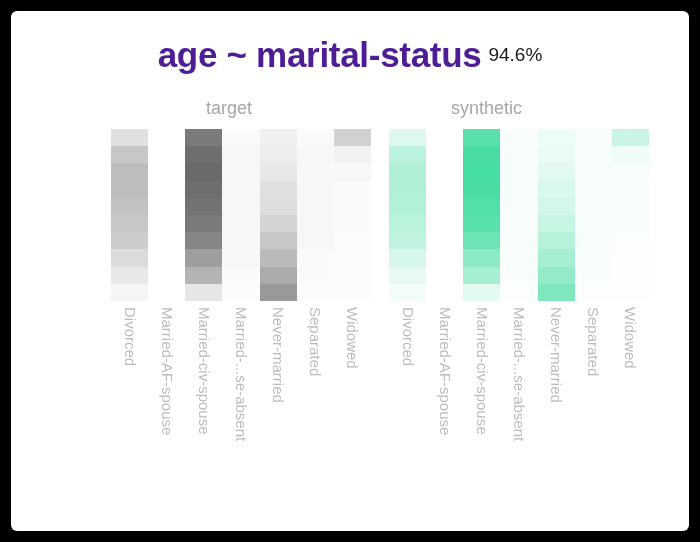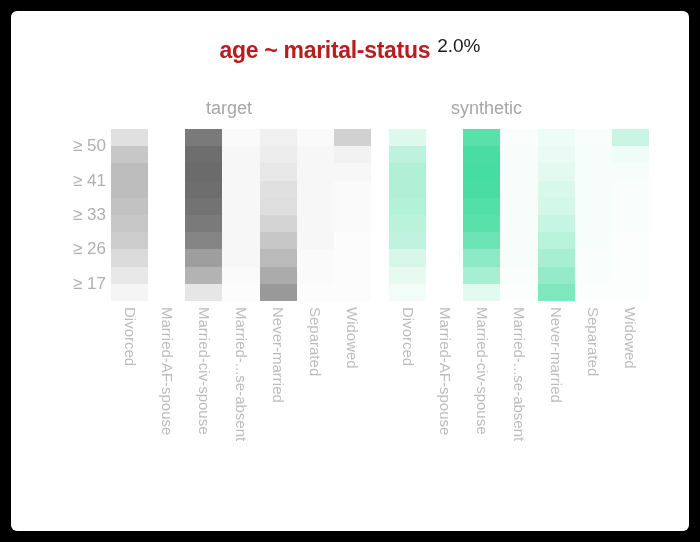--- a/index.html
+++ b/index.html
@@ -17,23 +17,23 @@
     border-radius:6px;
     overflow:hidden;
   }
   .title-row{
     position:absolute;
     left:0;top:24px;width:678px;
     text-align:center;
     white-space:nowrap;
   }
   .title-main{
-    font-size:23px;
+    font-size:35px;
     font-weight:bold;
-    color:#b91c1c;
+    color:#4c1d95;
     letter-spacing:-0.3px;
   }
   .title-pct{
     font-size:19px;
     font-weight:normal;
     color:#1b1b1b;
     vertical-align:super;
     margin-left:7px;
     letter-spacing:0px;
   }
@@ -100,33 +100,26 @@
     color:#bcbcbc;
     white-space:nowrap;
   }
 </style>
 </head>
 <body>
 
 <div class="frame">
 
   <div class="title-row">
-    <span class="title-main">age ~ marital-status</span><span class="title-pct">2.0%</span>
+    <span class="title-main">age ~ marital-status</span><span class="title-pct">94.6%</span>
   </div>
 
   <div class="panel-label" id="label-target">target</div>
   <div class="panel-label" id="label-synthetic">synthetic</div>
 
-  <div class="ylabels" id="y-axis">
-      <div class="ylabel" style="top: 17.2px;">≥ 50</div>
-      <div class="ylabel" style="top: 51.6px;">≥ 41</div>
-      <div class="ylabel" style="top: 86px;">≥ 33</div>
-      <div class="ylabel" style="top: 120.4px;">≥ 26</div>
-      <div class="ylabel" style="top: 154.8px;">≥ 17</div>
-    </div>
 
   <div class="panel" id="panel-target">
       <div class="col">
         <div class="cell" style="background: rgb(224, 224, 224);"></div>
         <div class="cell" style="background: rgb(199, 199, 199);"></div>
         <div class="cell" style="background: rgb(189, 189, 189);"></div>
         <div class="cell" style="background: rgb(189, 189, 189);"></div>
         <div class="cell" style="background: rgb(194, 194, 194);"></div>
         <div class="cell" style="background: rgb(199, 199, 199);"></div>
         <div class="cell" style="background: rgb(204, 204, 204);"></div>

